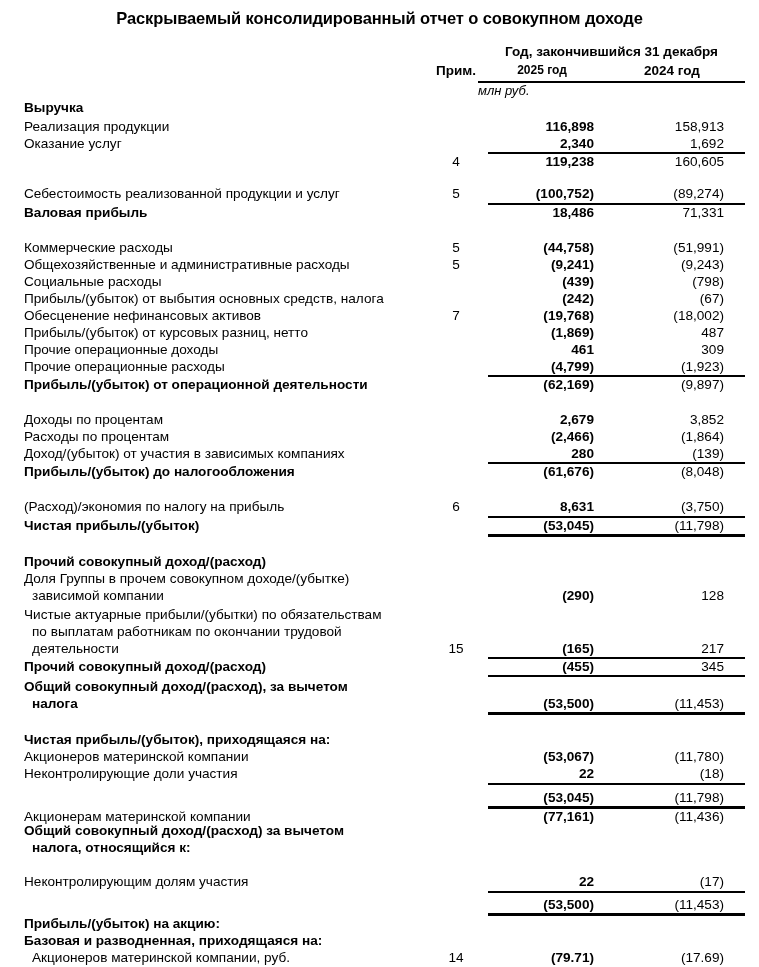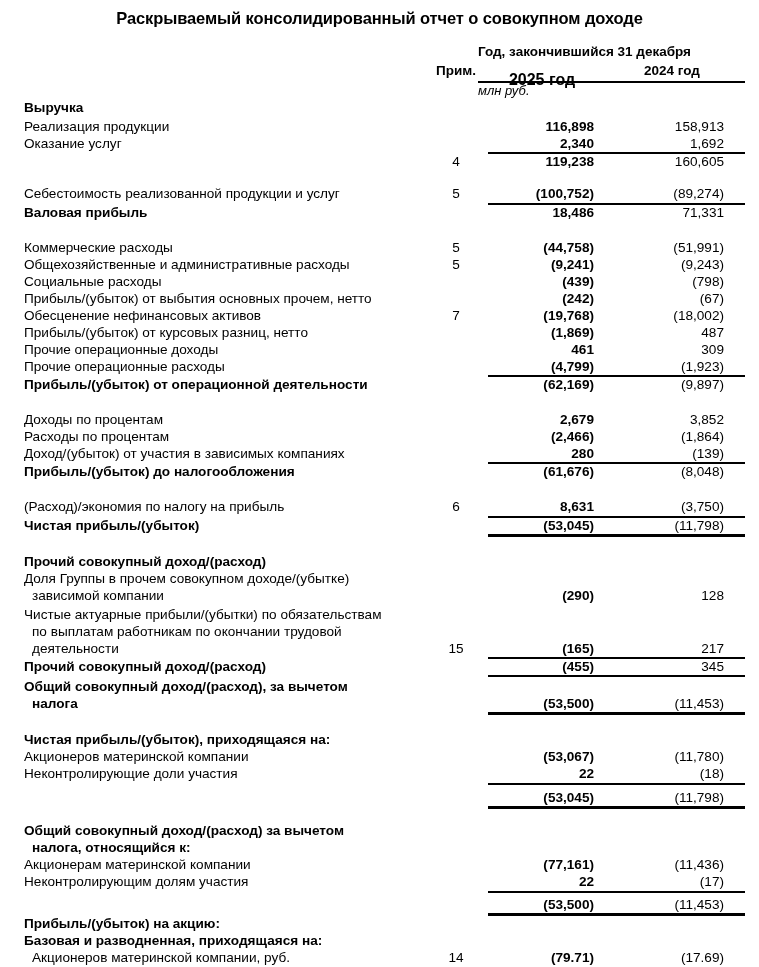--- a/index.html
+++ b/index.html
@@ -34,40 +34,41 @@
     letter-spacing: -0.1px;
     white-space: nowrap;
   }
 
   
   .hdr-period {
     position: absolute;
     top: 44px;
     left: 478px;
     width: 267px;
+    text-align: center;
     font-size: 13.5px;
     font-weight: 700;
     white-space: nowrap;
   }
   .hdr-note {
     position: absolute;
     top: 63px;
     left: 426px;
     width: 60px;
     text-align: center;
     font-size: 13.5px;
     font-weight: 700;
   }
   .hdr-y1 {
     position: absolute;
-    top: 71px;
+    top: 63px;
     left: 490px;
     width: 104px;
     text-align: center;
-    font-size: 16px;
+    font-size: 12px;
     font-weight: 700;
   }
   .hdr-y2 {
     position: absolute;
     top: 63px;
     left: 620px;
     width: 104px;
     text-align: center;
     font-size: 13.5px;
     font-weight: 700;
@@ -220,21 +221,21 @@
   </div>
 
   <div class="row" style="top:273px">
     <span class="label">Социальные расходы</span>
     <span class="note"></span>
     <span class="v1">(439)</span>
     <span class="v2">(798)</span>
   </div>
 
   <div class="row" style="top:290px">
-    <span class="label">Прибыль/(убыток) от выбытия основных прочем, нетто</span>
+    <span class="label">Прибыль/(убыток) от выбытия основных средств, налога</span>
     <span class="note"></span>
     <span class="v1">(242)</span>
     <span class="v2">(67)</span>
   </div>
 
   <div class="row" style="top:307px">
     <span class="label">Обесценение нефинансовых активов</span>
     <span class="note">7</span>
     <span class="v1">(19,768)</span>
     <span class="v2">(18,002)</span>
@@ -402,21 +403,21 @@
   <div class="rule thick" style="top:806px"></div>
 
   <div class="row" style="top:822px">
     <span class="label b">Общий совокупный доход/(расход) за вычетом</span>
   </div>
 
   <div class="row" style="top:839px">
     <span class="label ind b">налога, относящийся к:</span>
   </div>
 
-  <div class="row" style="top:856px">
+  <div class="row" style="top:808px">
     <span class="label">Акционерам материнской компании</span>
     <span class="note"></span>
     <span class="v1">(77,161)</span>
     <span class="v2">(11,436)</span>
   </div>
 
   <div class="row" style="top:873px">
     <span class="label">Неконтролирующим долям участия</span>
     <span class="note"></span>
     <span class="v1">22</span>

